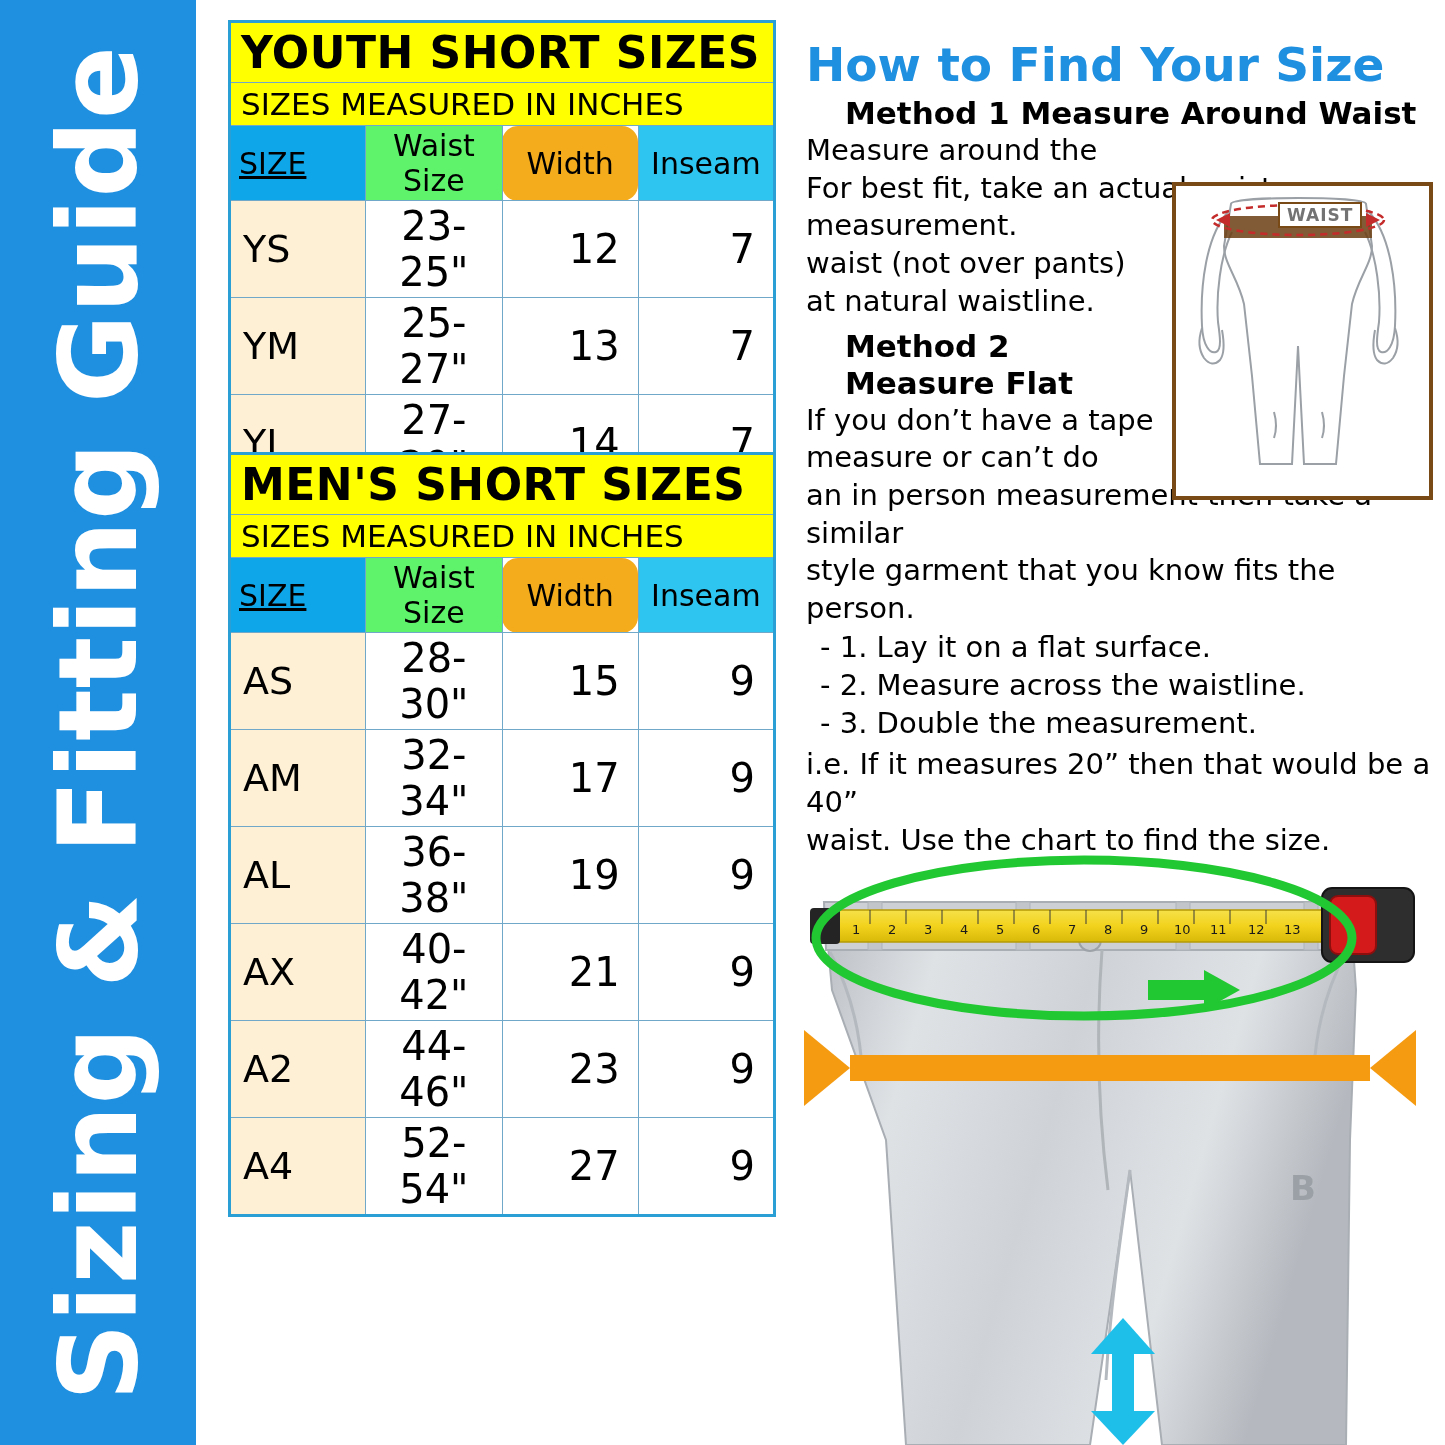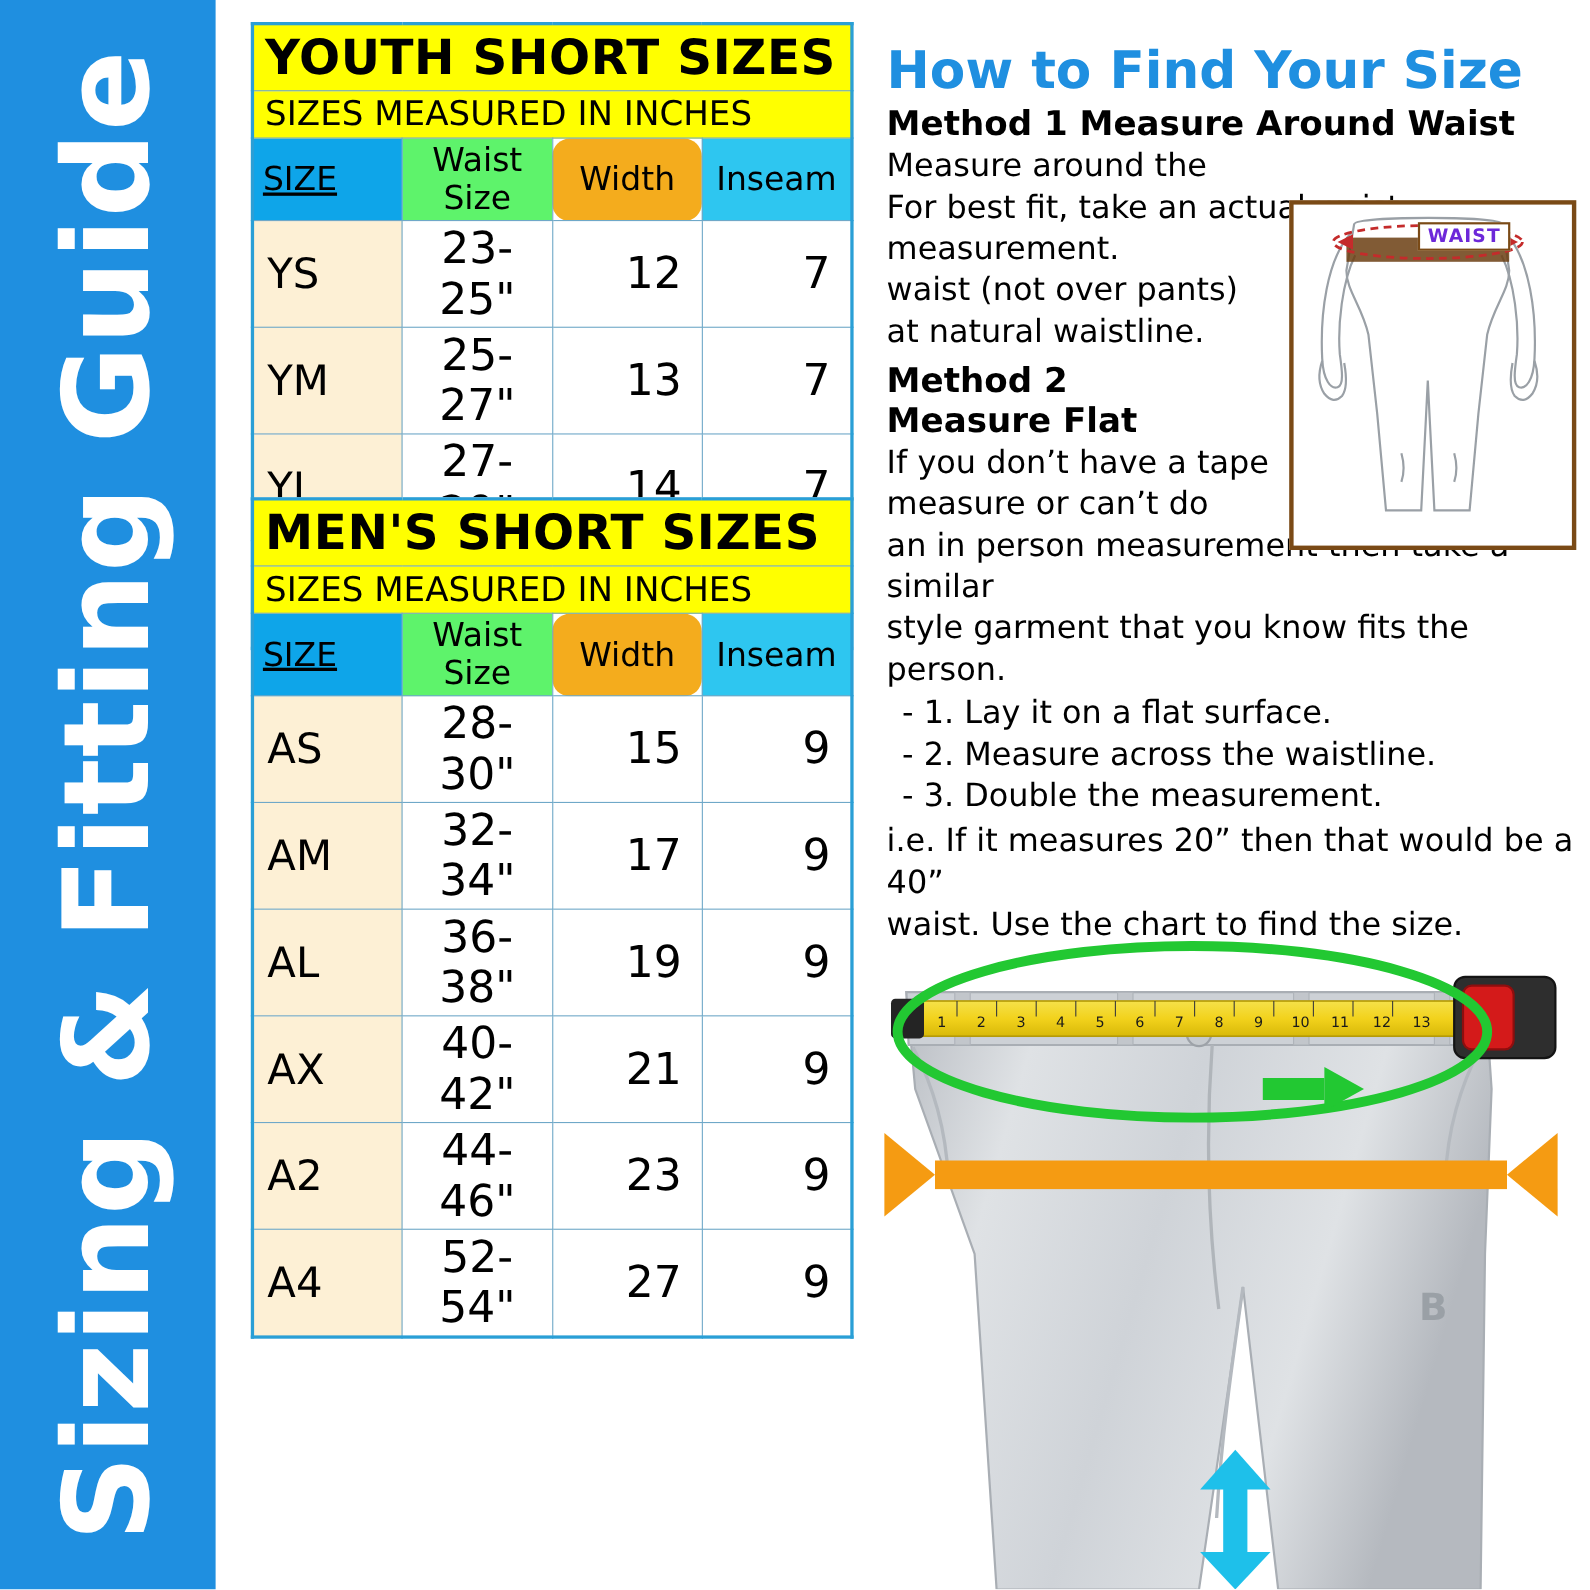--- a/index.html
+++ b/index.html
@@ -82,43 +82,43 @@
     font-family:"DejaVu Sans", sans-serif;
     margin:0 0 6px 0;
     line-height:1.05;
   }
   .method-h{
     font-weight:bold;
     font-size:31px;
     color:#000;
     line-height:1.18;
     font-family:"DejaVu Sans", sans-serif;
+    margin-left:39px;
   }
   .body-t{
     font-size:29px;
     color:#000;
     line-height:1.3;
     font-family:"DejaVu Sans", sans-serif;
   }
   .narrow{width:380px;}
   .step{font-size:29px;color:#000;line-height:1.32;padding-left:14px;font-family:"DejaVu Sans", sans-serif;}
 
   
   #waist-diagram{
     position:absolute;left:1172px;top:182px;width:253px;height:310px;
     border:4px solid #7a4a16;background:#ffffff;
   }
   #waist-label{
     position:absolute;left:102px;top:16px;
     border:2px solid #7a4a16;background:#fff;
-    font-size:17px;font-weight:bold;color:#6d28d9;
+    font-size:17px;font-weight:bold;color:#737373;
     padding:1px 7px;letter-spacing:1px;
     font-family:"DejaVu Sans", sans-serif;
     z-index:3;
-    margin-left:11px;
   }
 
   
   #photo{
     position:absolute;left:790px;top:840px;width:645px;height:605px;
     overflow:hidden;
   }
 </style>
 </head>
 <body>

